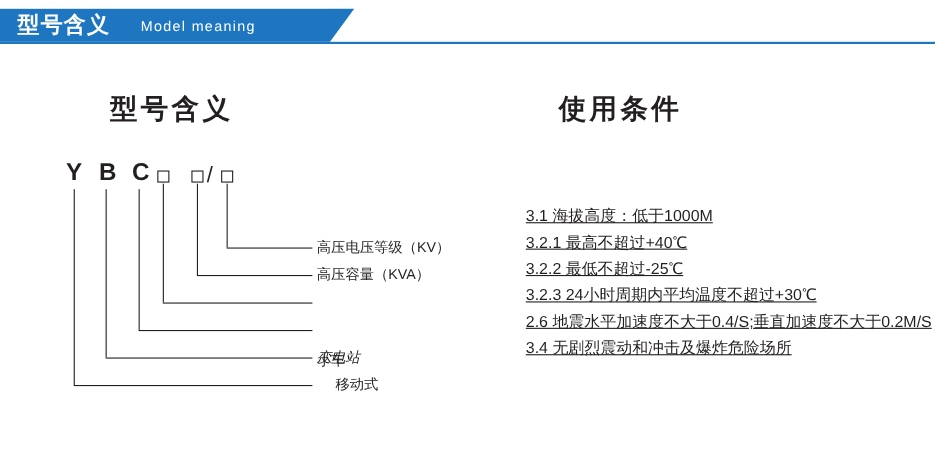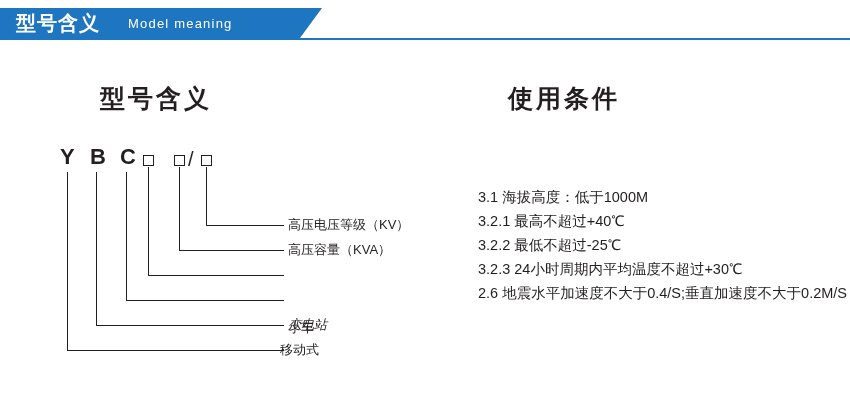--- a/index.html
+++ b/index.html
@@ -129,20 +129,21 @@
     white-space: nowrap;
     line-height: 15px;
   }
 
   
   .conditions {
     position: absolute;
     left: 478px;
     top: 185px;
     width: 360px;
+    text-decoration: underline;
   }
   .cond-line {
     font-size: 14.5px;
     line-height: 24px;
     color: #231f20;
     white-space: nowrap;
   }
 </style>
 </head>
 <body>
@@ -182,23 +183,24 @@
   <div class="vline" style="left:126px; top:172px; height:128px;"></div>
   <div class="hline" style="left:126px; top:300px; width:158px;"></div>
   <div class="leader-label" style="left:288px; top:292px;margin-top:28px;">小车</div>
 
   <div class="vline" style="left:96px; top:172px; height:153px;"></div>
   <div class="hline" style="left:96px; top:325px; width:188px;"></div>
   <div class="leader-label" style="left:288px; top:317px;font-style:italic;">变电站</div>
 
   <div class="vline" style="left:67px; top:172px; height:178px;"></div>
   <div class="hline" style="left:67px; top:350px; width:217px;"></div>
-  <div class="leader-label" style="left:280px; top:342px;text-align:center;">移动式</div>
+  <div class="leader-label" style="left:305px; top:342px;text-align:center;">移动式</div>
 
 </div>
 
 <div class="conditions">
   <div class="cond-line">3.1 海拔高度：低于1000M</div>
   <div class="cond-line">3.2.1 最高不超过+40℃</div>
   <div class="cond-line">3.2.2 最低不超过-25℃</div>
   <div class="cond-line">3.2.3 24小时周期内平均温度不超过+30℃</div>
   <div class="cond-line">2.6 地震水平加速度不大于0.4/S;垂直加速度不大于0.2M/S</div>
+  <div class="cond-line">3.4 无剧烈震动和冲击及爆炸危险场所</div>
 </div>
 
 </body></html>

